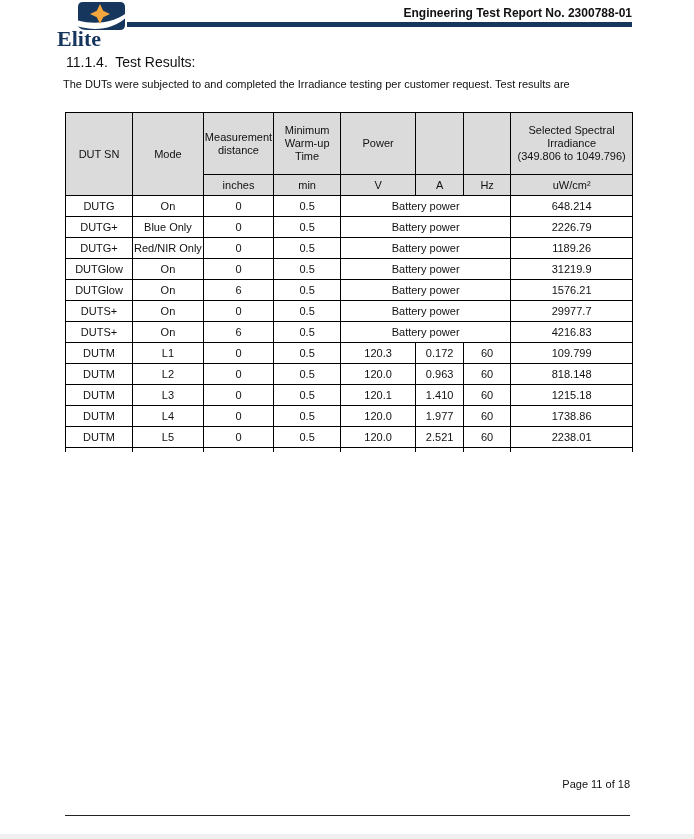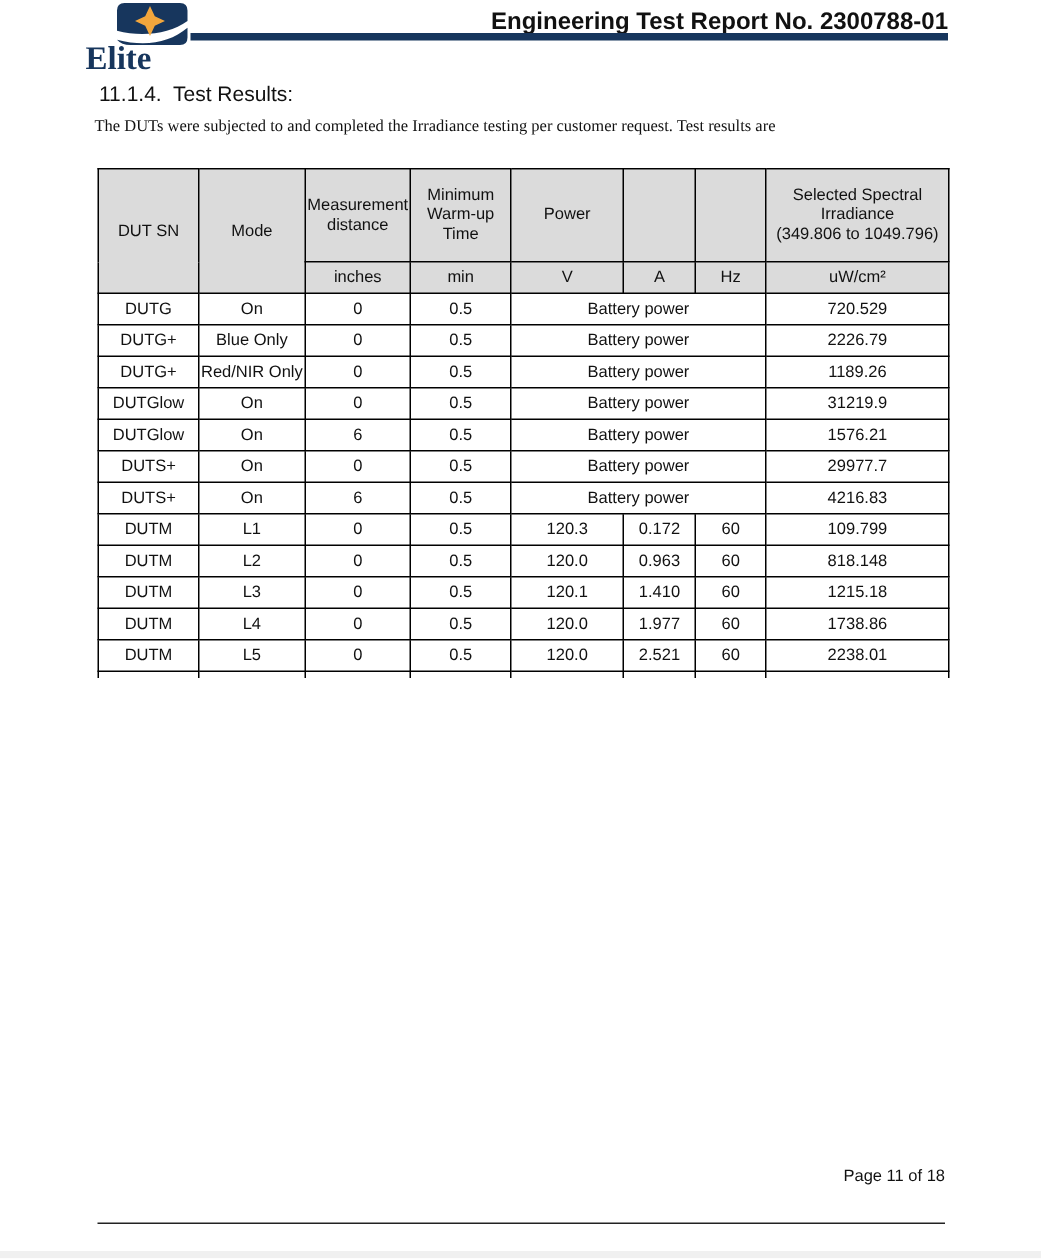--- a/index.html
+++ b/index.html
@@ -4,25 +4,25 @@
 <style>
   html,body { margin:0; padding:0; background:#ffffff; }
   .page {
     position:relative; width:694px; height:839px; background:#ffffff;
     font-family:"Liberation Sans", sans-serif; color:#111111; overflow:hidden;
   }
 
   
   .logo { position:absolute; left:57px; top:1px; width:70px; height:47px; }
   .header-rule { position:absolute; left:127px; top:22px; width:505px; height:5px; background:#17365D; }
-  .report-title { position:absolute; top:6px; right:62px; font-size:16px; font-weight:bold; color:#111; }
+  .report-title { position:absolute; top:6px; right:62px; font-size:12px; font-weight:bold; color:#111; }
 
   
   .section-heading { position:absolute; left:66px; top:54px; font-size:14px; white-space:pre; }
-  .paragraph { position:absolute; left:63px; top:77px; font-size:11px; line-height:14px;font-family:Liberation Serif, serif; }
+  .paragraph { position:absolute; left:63px; top:77px; font-size:11px; line-height:14px; }
 
   
   table.results {
     position:absolute; left:65px; top:112px;
     border-collapse:collapse; table-layout:fixed;
   }
   table.results th, table.results td {
     border:1px solid #000; padding:0 1px; text-align:center; vertical-align:middle;
     font-size:11px; font-weight:normal; white-space:nowrap; overflow:visible;
   }
@@ -101,21 +101,21 @@
         <th>uW/cm²</th>
       </tr>
     </thead>
     <tbody>
         <tr>
           <td>DUTG</td>
           <td>On</td>
           <td>0</td>
           <td>0.5</td>
           <td colspan="3">Battery power</td>
-          <td>720.529</td>
+          <td>648.214</td>
         </tr>
         <tr>
           <td>DUTG+</td>
           <td>Blue Only</td>
           <td>0</td>
           <td>0.5</td>
           <td colspan="3">Battery power</td>
           <td>2226.79</td>
         </tr>
         <tr>

